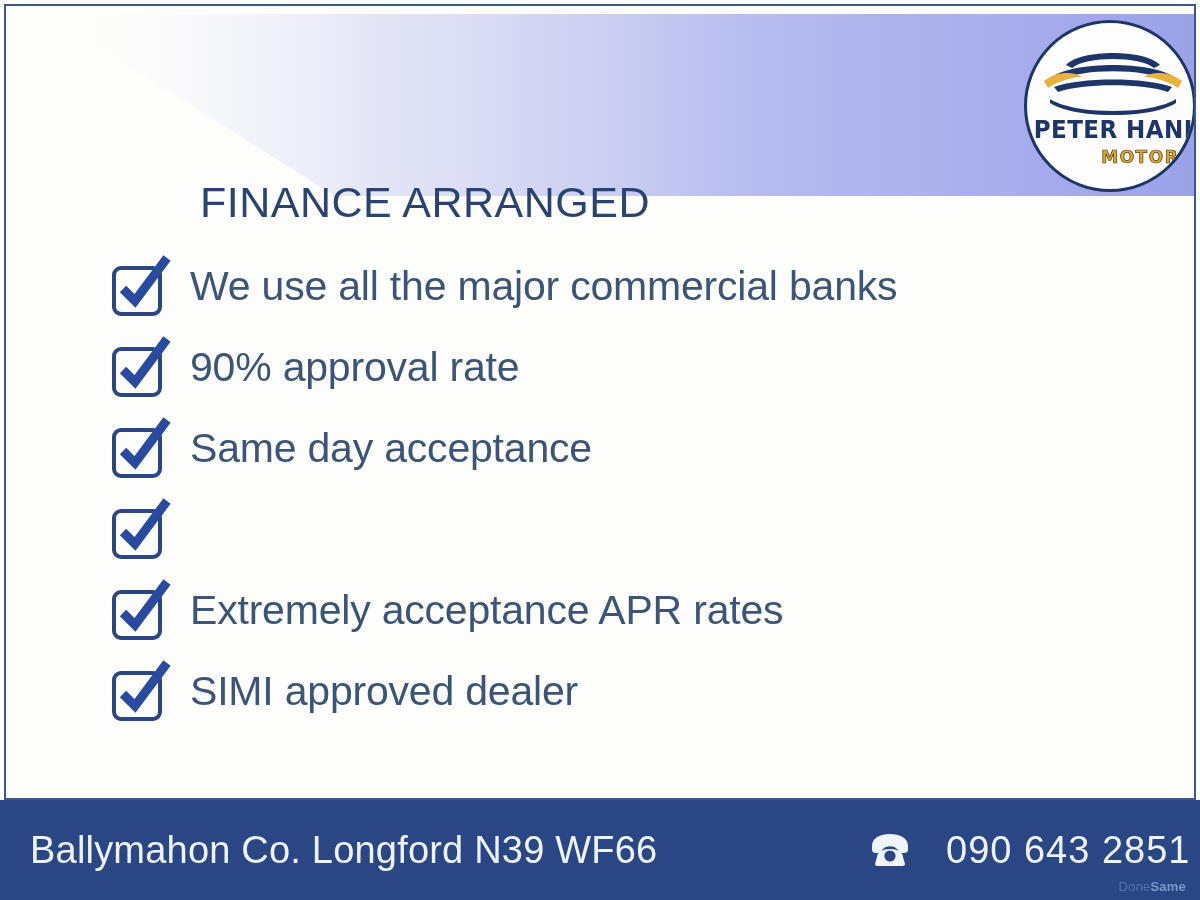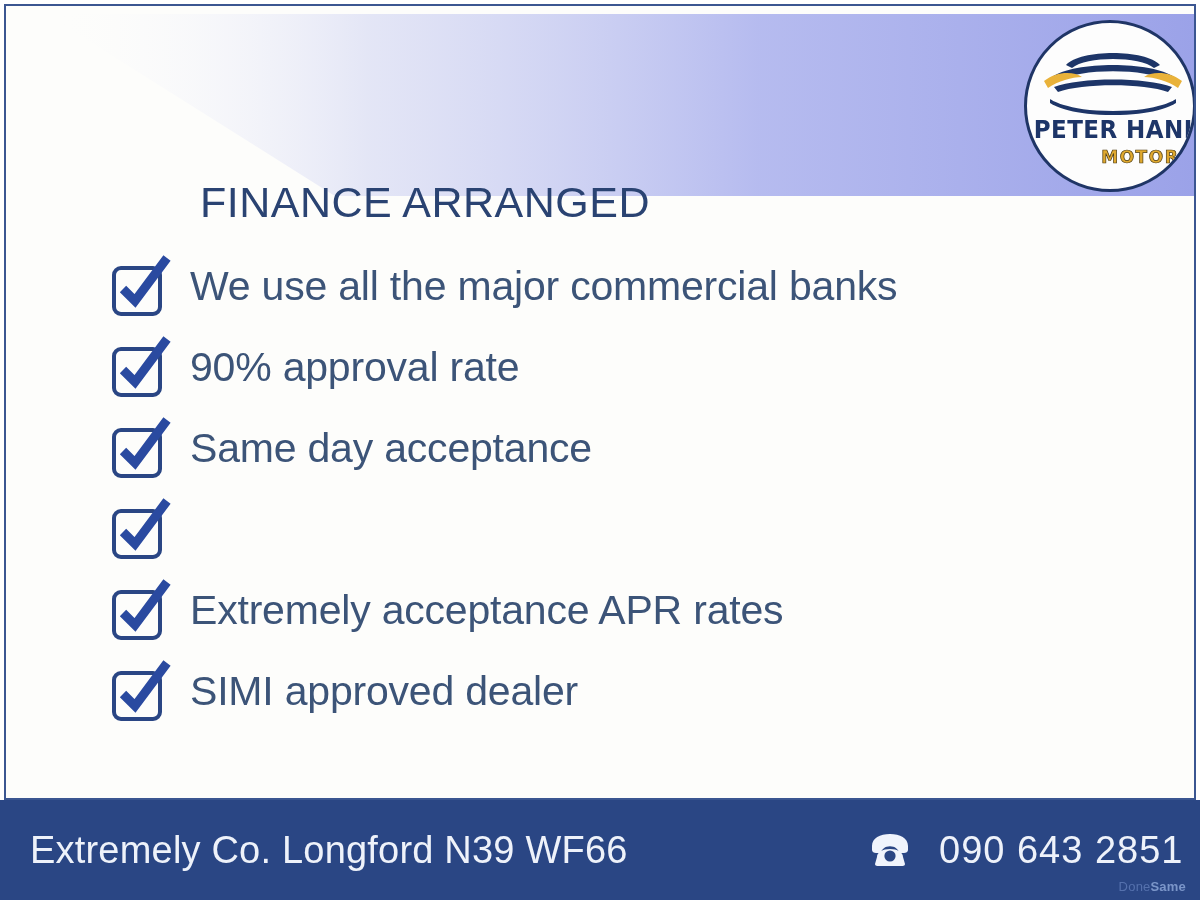--- a/index.html
+++ b/index.html
@@ -153,21 +153,21 @@
     font-size: 38px;
     color: #eef2fa;
     letter-spacing: 0.2px;
     white-space: nowrap;
   }
   .footer-phone {
     position: absolute;
     left: 868px;
     display: flex;
     align-items: center;
-    gap: 27px;
+    gap: 34px;
   }
   .phone-icon { width: 44px; height: 34px; display: block; }
   .footer-number {
     font-size: 38px;
     color: #eef2fa;
     letter-spacing: 1px;
     white-space: nowrap;
   }
   .watermark {
     position: absolute;
@@ -279,21 +279,21 @@
             <path d="M13 33 L25 45 L57 2" fill="none" stroke="#2a4aa0" stroke-width="9" stroke-linecap="butt" stroke-linejoin="miter"></path>
           </svg>
         </span>
         <span class="bullet-text">SIMI approved dealer</span>
       </div>
 
     </div>
   </div>
 
   <div class="footer">
-    <div class="footer-address">Extremely Co. Longford N39 WF66</div>
+    <div class="footer-address">Ballymahon Co. Longford N39 WF66</div>
 
     <div class="footer-phone">
       <svg class="phone-icon" viewBox="0 0 44 34">
         <path d="M4 13 C4 5, 12 1, 22 1 C32 1, 40 5, 40 13 L40 17 C40 19, 38 20, 36 20 L31 20 C30.5 16, 26.8 13.2, 22 13.2 C17.2 13.2, 13.5 16, 13 20 L8 20 C6 20, 4 19, 4 17 Z" fill="#f0f4fc"></path>
         <path d="M9 24 C9 19.5, 14.8 16, 22 16 C29.2 16, 35 19.5, 35 24 L37 31 C37 32.2, 36 33, 34.6 33 L9.4 33 C8 33, 7 32.2, 7 31 Z" fill="#f0f4fc"></path>
         <circle cx="22" cy="23" r="5.6" fill="#2a4684"></circle>
       </svg>
       <span class="footer-number">090 643 2851</span>
     </div>
 

